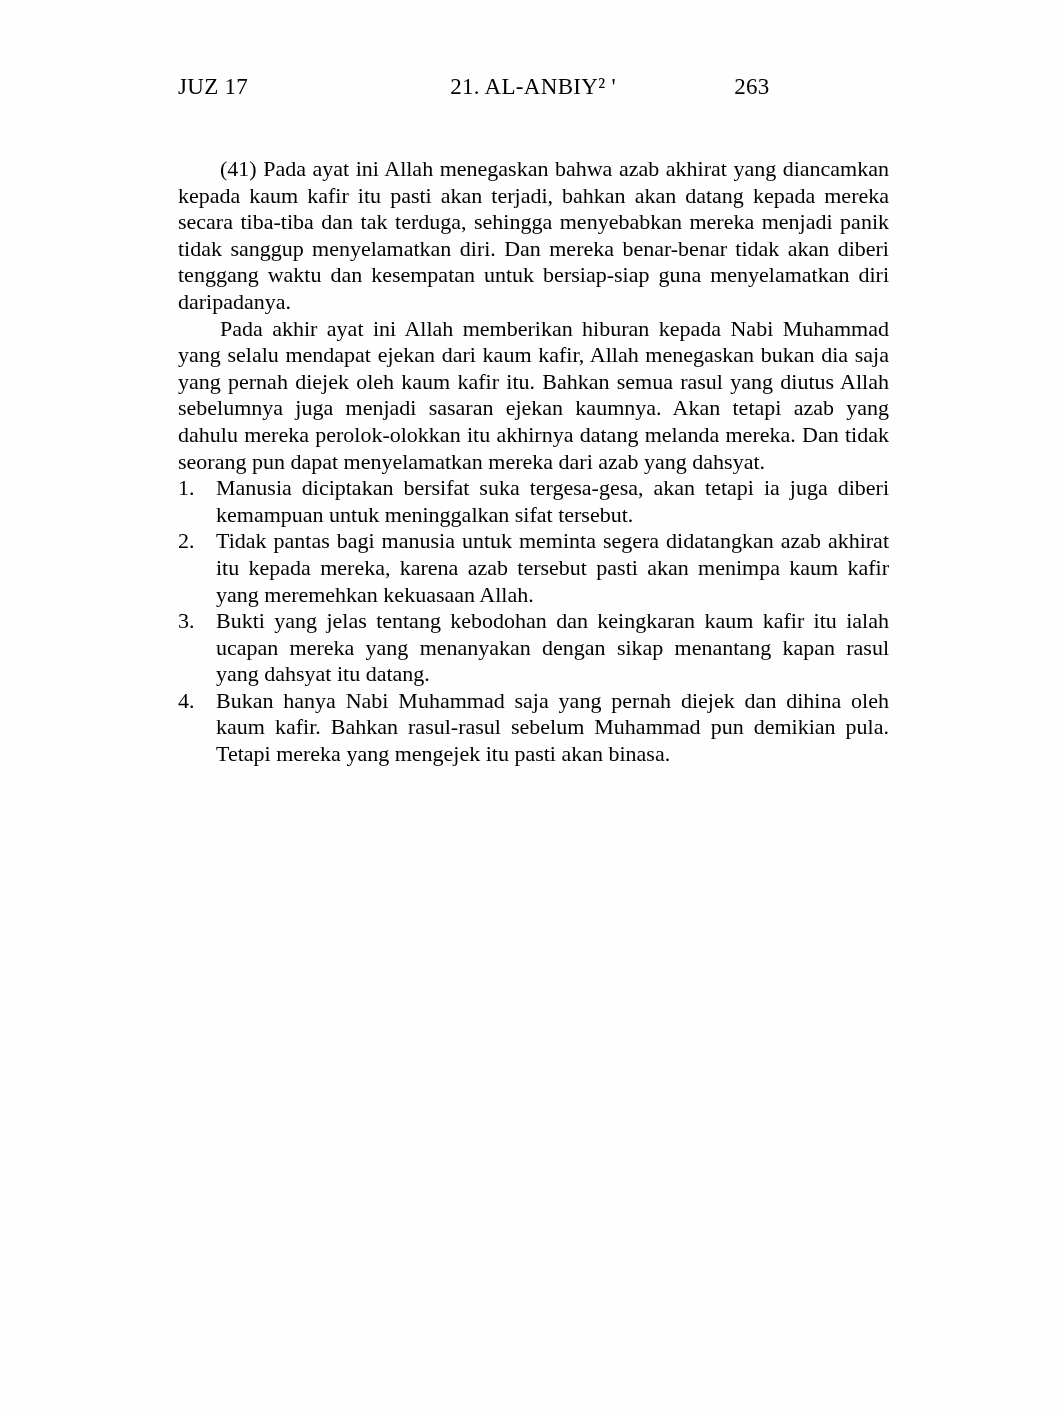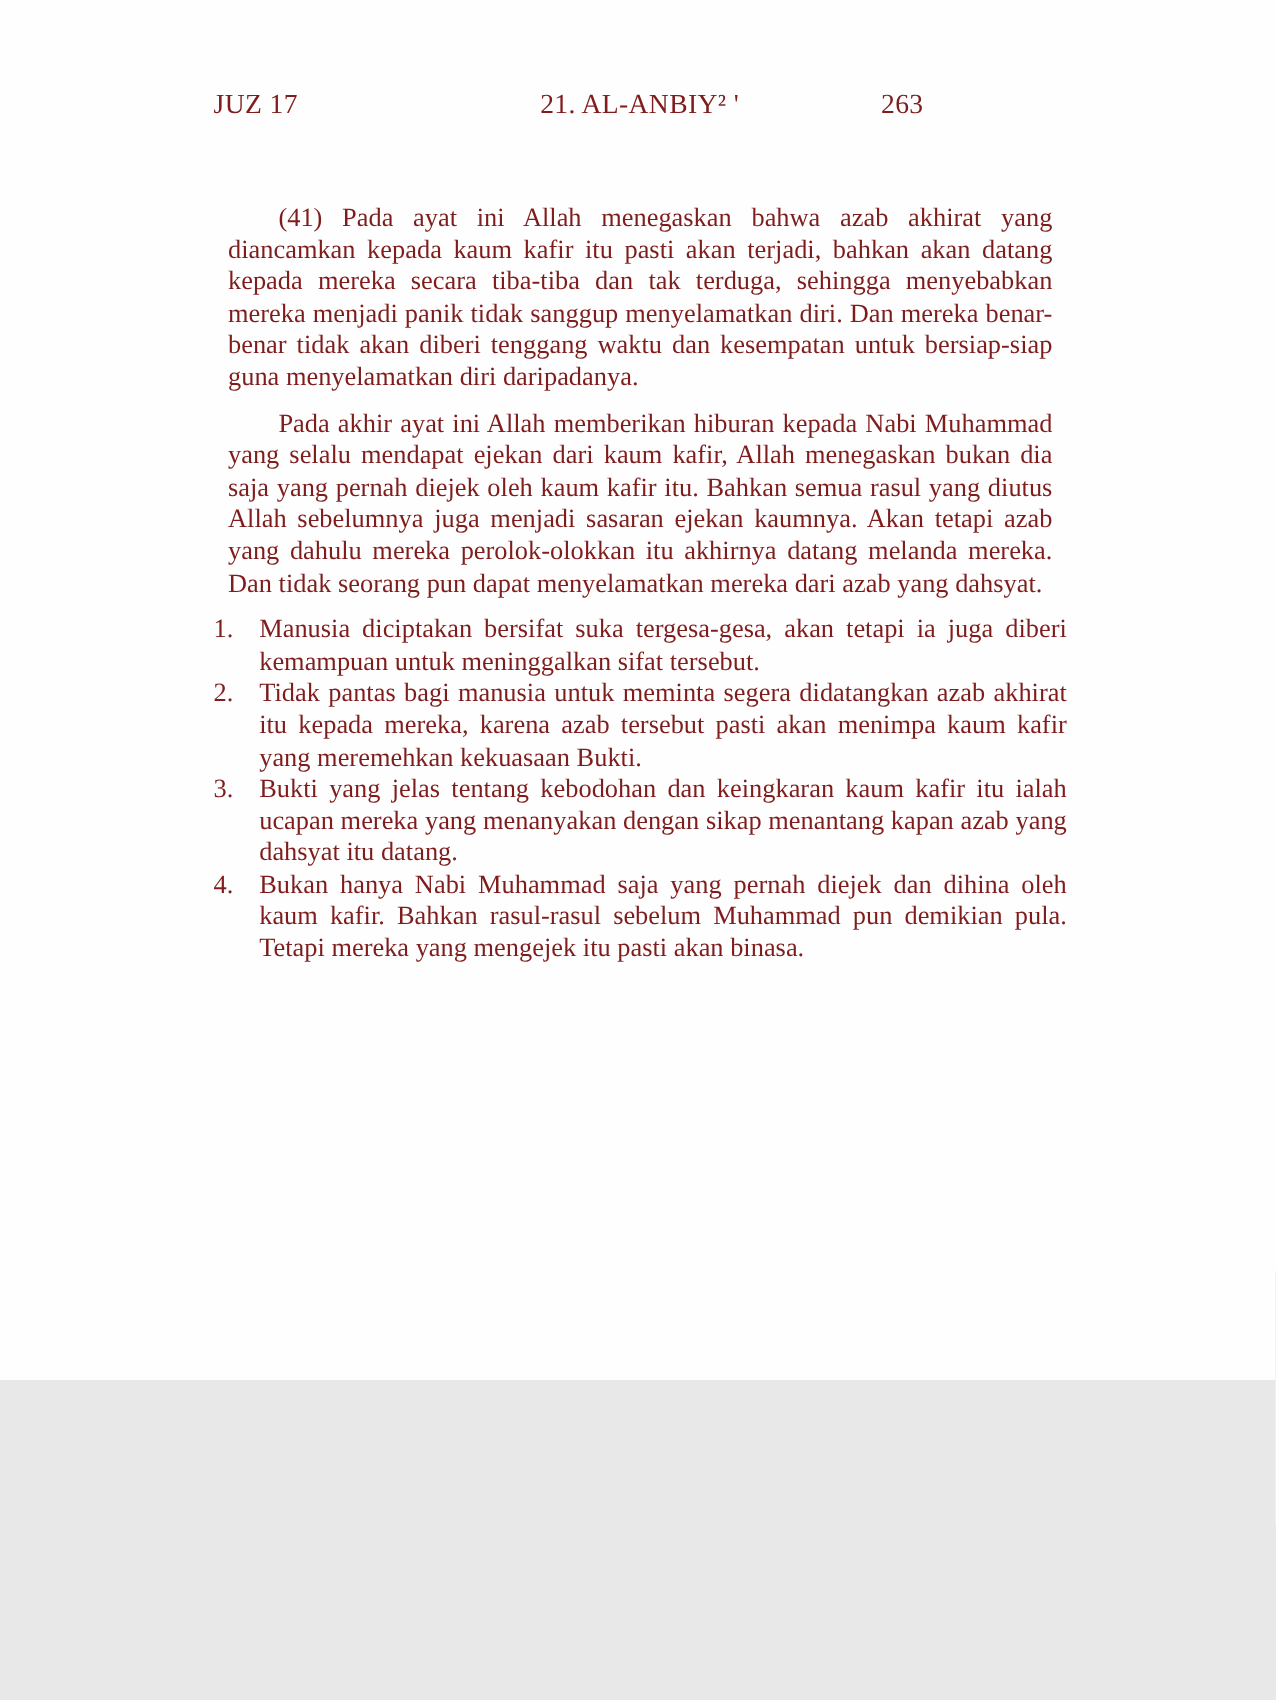--- a/index.html
+++ b/index.html
@@ -3,24 +3,24 @@
 <meta charset="utf-8">
 <style>
   html, body {
     margin: 0;
     padding: 0;
     background: #e8e8e8;
   }
   .page {
     position: relative;
     width: 1063px;
-    height: 1150px;
+    height: 1417px;
     margin: 0 auto;
     background: #fefefe;
-    color: #7f1d1d;
+    color: #000000;
     font-family: "Liberation Serif", "DejaVu Serif", serif;
     overflow: hidden;
   }
   .page-header {
     position: absolute;
     top: 74px;
     left: 178px;
     width: 710px;
     display: grid;
     grid-template-columns: 1fr auto 1fr;
@@ -35,21 +35,21 @@
   .page-body {
     position: absolute;
     top: 156px;
     left: 178px;
     width: 711px;
     font-size: 22px;
     line-height: 26.6px;
     text-align: justify;
   }
   .para {
-    margin: 12px;
+    margin: 0;
     text-indent: 42px;
   }
   .section-heading {
     margin: 26.6px 0 0 0;
     font-size: 22px;
     line-height: 26.6px;
     font-weight: bold;
     text-align: left;
   }
   .conclusion-list {
@@ -86,25 +86,25 @@
     <p class="para">Pada akhir ayat ini Allah memberikan hiburan kepada Nabi Muhammad yang selalu mendapat ejekan dari kaum kafir, Allah menegaskan bukan dia saja yang pernah diejek oleh kaum kafir itu. Bahkan semua rasul yang diutus Allah sebelumnya juga menjadi sasaran ejekan kaumnya. Akan tetapi azab yang dahulu mereka perolok-olokkan itu akhirnya datang melanda mereka. Dan tidak seorang pun dapat menyelamatkan mereka dari azab yang dahsyat.</p>
 
 
     <ol class="conclusion-list">
       <li>
         <span class="num">1.</span>
         <span class="txt">Manusia diciptakan bersifat suka tergesa-gesa, akan tetapi ia juga diberi kemampuan untuk meninggalkan sifat tersebut.</span>
       </li>
       <li>
         <span class="num">2.</span>
-        <span class="txt">Tidak pantas bagi manusia untuk meminta segera didatangkan azab akhirat itu kepada mereka, karena azab tersebut pasti akan menimpa kaum kafir yang meremehkan kekuasaan Bukti.</span>
+        <span class="txt">Tidak pantas bagi manusia untuk meminta segera didatangkan azab akhirat itu kepada mereka, karena azab tersebut pasti akan menimpa kaum kafir yang meremehkan kekuasaan Allah.</span>
       </li>
       <li>
         <span class="num">3.</span>
-        <span class="txt">Bukti yang jelas tentang kebodohan dan keingkaran kaum kafir itu ialah ucapan mereka yang menanyakan dengan sikap menantang kapan azab yang dahsyat itu datang.</span>
+        <span class="txt">Bukti yang jelas tentang kebodohan dan keingkaran kaum kafir itu ialah ucapan mereka yang menanyakan dengan sikap menantang kapan rasul yang dahsyat itu datang.</span>
       </li>
       <li>
         <span class="num">4.</span>
         <span class="txt">Bukan hanya Nabi Muhammad saja yang pernah diejek dan dihina oleh kaum kafir. Bahkan rasul-rasul sebelum Muhammad pun demikian pula. Tetapi mereka yang mengejek itu pasti akan binasa.</span>
       </li>
     </ol>
 
   </main>
 
 </div>

